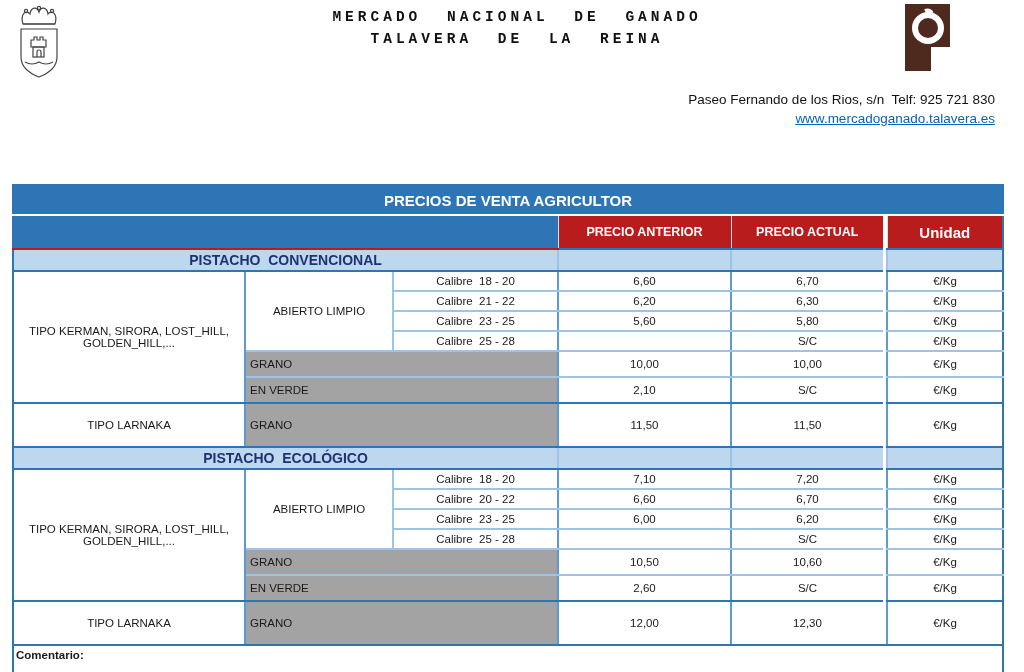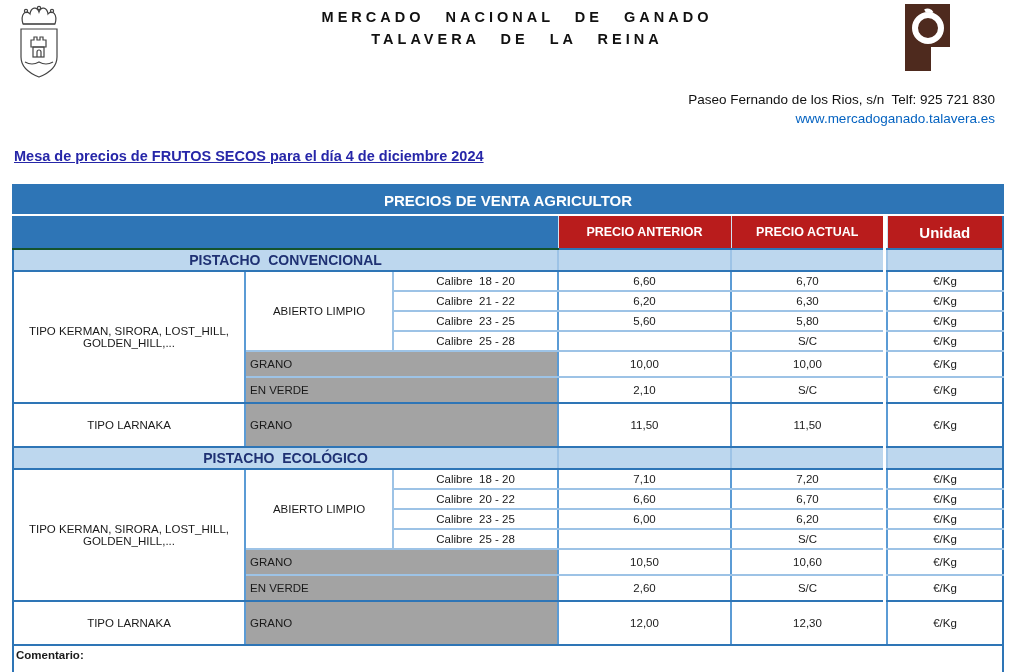--- a/index.html
+++ b/index.html
@@ -3,25 +3,25 @@
 <meta charset="utf-8">
 <style>
   html,body{margin:0;padding:0;background:#fff;}
   .page{position:relative;width:1024px;height:672px;background:#fff;overflow:hidden;
         font-family:"Liberation Sans", sans-serif;color:#1a1a1a;}
 
   
   .coa{position:absolute;left:13px;top:4px;width:54px;height:78px;}
   .org{position:absolute;left:252px;top:6px;width:530px;text-align:center;}
   .org-line{font-size:14.5px;font-weight:bold;letter-spacing:4px;word-spacing:13px;
-            line-height:22px;color:#111;white-space:pre;}
+            line-height:22px;color:#111;white-space:pre;font-family:Liberation Mono, monospace;}
   .mlogo{position:absolute;left:903px;top:4px;width:50px;height:70px;}
   .contact{position:absolute;right:29px;top:91px;text-align:right;line-height:18px;}
   .addr{font-size:13.5px;color:#111;white-space:pre;}
-  .weblink{font-size:13.5px;color:#0563C1;cursor:pointer;}
+  .weblink{font-size:13.5px;color:#0563C1;text-decoration:underline;cursor:pointer;}
   .doc-title{position:absolute;left:14px;top:148px;font-size:14.5px;font-weight:bold;
              color:#2626A8;text-decoration:underline;white-space:pre;}
 
   
   table.price{position:absolute;left:12px;top:184px;width:990px;border-collapse:collapse;
               table-layout:fixed;font-size:11.5px;}
   table.price{border:2px solid #2E75B6;}
   td{padding:0 3px;overflow:hidden;}
 
   tr.rh-band{height:30px;} tr.rh-hdr{height:34px;} tr.rh-sec{height:22px;}
@@ -30,21 +30,21 @@
 
   .band{background:#2E75B6;color:#fff;font-weight:bold;font-size:15px;text-align:center;
         border-bottom:2px solid #fff;}
   .hdr{background:#b91c1c;color:#fff;font-weight:bold;font-size:12.5px;text-align:center;
        border-left:1px solid #cfe2f3;}
   .hdr-empty{background:#2E75B6;}
   .hdr-unidad{font-size:15px;text-align:center;}
   .gapcell{background:#fff;border:none;}
 
   .sec{background:#BDD7EE;color:#1F3173;font-weight:bold;font-size:14px;text-align:center;
-       border-top:2px solid #14532d;border-bottom:2px solid #2E75B6;white-space:pre;}
+       border-top:2px solid #b91c1c;border-bottom:2px solid #2E75B6;white-space:pre;}
   .sec-fill{background:#BDD7EE;border-top:2px solid #2E75B6;border-bottom:2px solid #2E75B6;
             border-left:2px solid #9DC3E6;}
 
   .tipo{background:#fff;text-align:center;border-right:2px solid #5B9BD5;
         border-bottom:2px solid #2E75B6;}
   .sub{background:#fff;text-align:center;border-right:2px solid #9DC3E6;}
   .cal{background:#fff;text-align:center;border-bottom:2px solid #9DC3E6;white-space:pre;}
   .num{background:#fff;text-align:center;border-left:2px solid #5B9BD5;
        border-bottom:2px solid #9DC3E6;}
   .unit{background:#fff;text-align:center;border-left:2px solid #5B9BD5;
@@ -91,21 +91,20 @@
       <circle cx="25" cy="24" r="13" fill="none" stroke="#fff" stroke-width="6"></circle>
       <path d="M22,7 a5,5 0 0 1 7,2" fill="none" stroke="#fff" stroke-width="3.5"></path>
     </svg>
   </div>
 
   <div class="contact">
     <div class="addr">Paseo Fernando de los Rios, s/n  Telf: 925 721 830</div>
     <a class="weblink">www.mercadoganado.talavera.es</a>
   </div>
 
-  <div class="doc-title">Mesa de precios de FRUTOS SECOS para el día 4 de diciembre 2024</div>
 
   <table class="price">
     <colgroup>
       <col style="width:232px">
         <col style="width:148px">
         <col style="width:165px">
       <col style="width:173px">
         <col style="width:152px">
         <col style="width:4px">
       <col style="width:116px">

